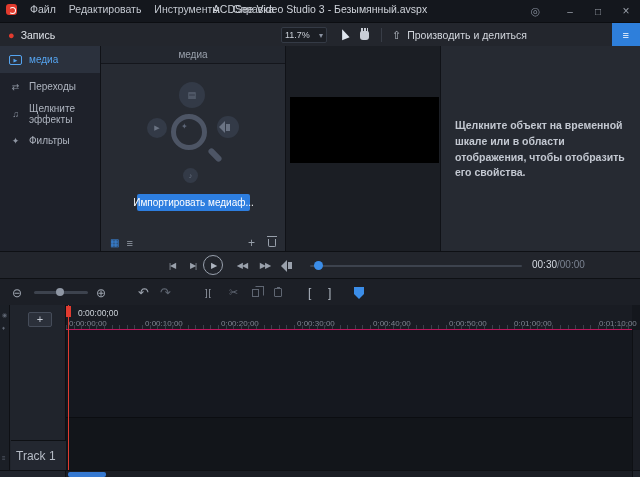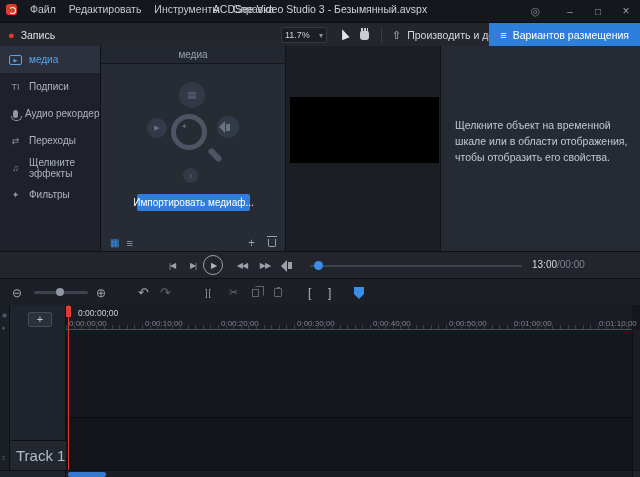--- a/index.html
+++ b/index.html
@@ -63,21 +63,21 @@
   .import-btn { position:absolute; left:36px; top:148px; width:113px; height:17px; background:#2d7ee0; color:#fff; font-size:10px; border:none; border-radius:2px; display:flex; align-items:center; justify-content:center; white-space:nowrap; }
   .media-footer { position:absolute; left:0; bottom:0; width:100%; height:17px; display:flex; align-items:center; padding:0 9px; gap:7px; }
   .grid-icon { color:#3b8de8; font-size:10px; }
   .list-icon { color:#98a0ab; font-size:11px; }
   .footer-spacer { flex:1; }
   .add-icon { color:#98a0ab; font-size:12px; }
   .trash-icon { width:8px; height:8px; border:1px solid #98a0ab; border-top:none; border-radius:0 0 2px 2px; position:relative; margin-left:6px; }
   .trash-icon::before { content:""; position:absolute; top:-3px; left:-2px; right:-2px; height:1px; background:#98a0ab; }
   .preview { position:absolute; left:285px; top:46px; width:155px; height:205px; background:#1b1e24; border-left:1px solid #101217; }
   .video-frame { position:absolute; left:4px; top:51px; width:149px; height:66px; background:#000; }
-  .props { position:absolute; left:440px; top:46px; width:200px; height:205px; background:#262a32; border-left:1px solid #101217; }
+  .props { position:absolute; left:440px; top:46px; width:200px; height:205px; background:#262a32; border-left:1px solid #101217;font-weight:bold; }
   .props-hint { margin:72px 12px 0 14px; font-size:10.5px; line-height:1.5; color:#c3c8d1; }
   
   .transport { position:absolute; left:0; top:251px; width:640px; height:27px; background:#22252c; border-top:1px solid #0e1014; }
   .t-btn { position:absolute; top:0; height:27px; display:flex; align-items:center; justify-content:center; color:#9aa1ac; font-size:8px; letter-spacing:-1px; }
   .play-circle { position:absolute; left:203px; top:3px; width:20px; height:20px; border:1px solid #98a0ac; border-radius:50%; display:flex; align-items:center; justify-content:center; color:#aeb5c0; font-size:8px; padding-left:2px; }
   .t-speaker { position:relative; width:4px; height:7px; background:#9aa1ac; }
   .t-speaker::before { content:""; position:absolute; left:-7px; top:-2.5px; border:6px solid transparent; border-right:6px solid #9aa1ac; border-left:none; }
   .seek-track { position:absolute; left:310px; top:13px; width:212px; height:2px; background:#3d434e; border-radius:1px; }
   .seek-thumb { position:absolute; left:314px; top:9px; width:9px; height:9px; border-radius:50%; background:#3b8de8; }
   .time-display { position:absolute; left:532px; top:7px; font-size:10px; }
@@ -95,21 +95,21 @@
   .i-paste::before { content:""; position:absolute; left:1.5px; top:-2px; width:3px; height:2px; background:currentColor; }
   .marker-icon { position:absolute; left:354px; top:8px; width:10px; height:7px; background:#3b8de8; }
   .marker-icon::after { content:""; position:absolute; left:0; top:7px; border-left:5px solid transparent; border-right:5px solid transparent; border-top:5px solid #3b8de8; }
   
   .timeline { position:absolute; left:0; top:305px; width:640px; height:165px; background:#14171d; }
   .tl-header { position:absolute; left:0; top:0; width:66px; height:165px; background:#20242c; border-right:1px solid #0e1014; }
   .tl-rail { position:absolute; left:0; top:0; width:10px; height:165px; background:#1b1f26; border-right:1px solid #0e1014; }
   .rail-glyph { position:absolute; left:2px; font-size:6px; color:#5f6673; }
   .add-track-btn { position:absolute; left:28px; top:7px; width:24px; height:15px; background:#2b303a; border:1px solid #454c59; border-radius:2px; color:#c6ccd5; font-size:11px; display:flex; align-items:center; justify-content:center; line-height:1; }
   .track-row-header { position:absolute; left:11px; bottom:0; width:55px; height:30px; background:#232730; border-top:1px solid #0e1014; display:flex; align-items:center; padding-left:5px; }
-  .track-label { font-size:15px; color:#b6bcc6; }
+  .track-label { font-size:12px; color:#b6bcc6; }
   .ruler { position:absolute; left:66px; top:0; width:566px; height:25px; background:#191c23; border-bottom:1px solid #be185d; }
   .ruler-ticks { position:absolute; left:0; bottom:0; width:100%; height:4px;
     background:repeating-linear-gradient(90deg,#3a404b 0 1px,transparent 1px 7.6px); }
   .current-time { position:absolute; left:12px; top:3px; font-size:8.5px; color:#cdd3da; }
   .rl { position:absolute; top:14px; font-size:8px; color:#7e8591; white-space:nowrap; }
   .tracks { position:absolute; left:66px; top:25px; width:566px; height:140px; background:#12151a; }
   .lane-1 { position:absolute; left:0; top:0; width:100%; height:88px; background:#15181f; border-bottom:1px solid #0b0d11; }
   .playhead-line { position:absolute; left:68px; top:0; width:1px; height:165px; background:#e03b30; }
   .playhead-head { position:absolute; left:66px; top:1px; width:5px; height:11px; background:#e03b30; }
   .vscroll { position:absolute; right:0; top:25px; width:8px; height:140px; background:#1a1d24; border-left:1px solid #0e1014; }
@@ -149,36 +149,27 @@
     </div>
     <span class="i-cursor"></span>
     <span class="i-hand"></span>
     <span class="tb-div"></span>
     <div class="produce">
       <span class="share-icon">⇧</span>
       <span class="produce-label">Производить и делиться</span>
     </div>
     <div class="layout-btn">
       <span class="layout-icon">≡</span>
-      <span class="layout-label">Вариантов размещения</span>
     </div>
   </div>
 
   <div class="sidebar">
     <div class="side-item active">
       <span class="s-icon boxed">▶</span>
       <span>медиа</span>
-    </div>
-    <div class="side-item">
-      <span class="s-icon">TI</span>
-      <span>Подписи</span>
-    </div>
-    <div class="side-item">
-      <span class="i-mic"></span>
-      <span>Аудио рекордер</span>
     </div>
     <div class="side-item">
       <span class="s-icon">⇄</span>
       <span>Переходы</span>
     </div>
     <div class="side-item">
       <span class="s-icon">♫</span>
       <span>Щелкните эффекты</span>
     </div>
     <div class="side-item">
@@ -223,21 +214,21 @@
     <span class="t-btn" style="left:184px;width:18px;">▶|</span>
     <span class="play-circle">▶</span>
     <span class="t-btn" style="left:232px;width:20px;">◀◀</span>
     <span class="t-btn" style="left:255px;width:20px;">▶▶</span>
     <span class="t-btn" style="left:282px;width:16px;">
         <span class="t-speaker"></span>
       </span>
     <div class="seek-track"></div>
     <div class="seek-thumb"></div>
     <div class="time-display">
-      <span class="time-current">13:00</span><span class="time-total">/00:00</span>
+      <span class="time-current">00:30</span><span class="time-total">/00:00</span>
     </div>
   </div>
 
   <div class="edit-bar">
     <span class="eb" style="left:12px;font-size:12px;">⊖</span>
     <div class="zoom-track"></div>
     <div class="zoom-handle"></div>
     <span class="eb" style="left:96px;font-size:12px;">⊕</span>
     <span class="eb" style="left:138px;font-size:13px;">↶</span>
     <span class="eb dim" style="left:160px;font-size:13px;">↷</span>

